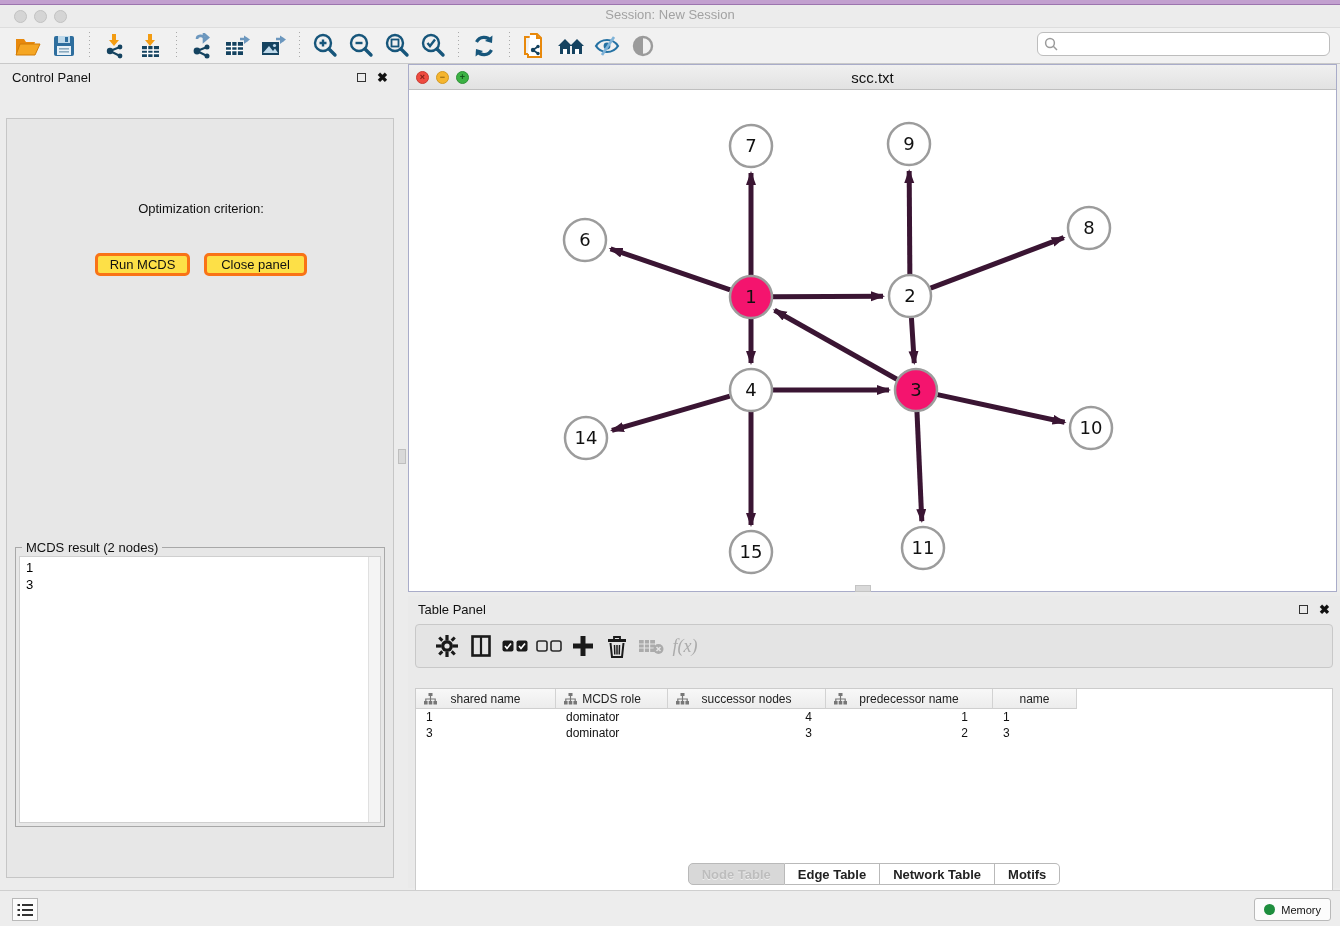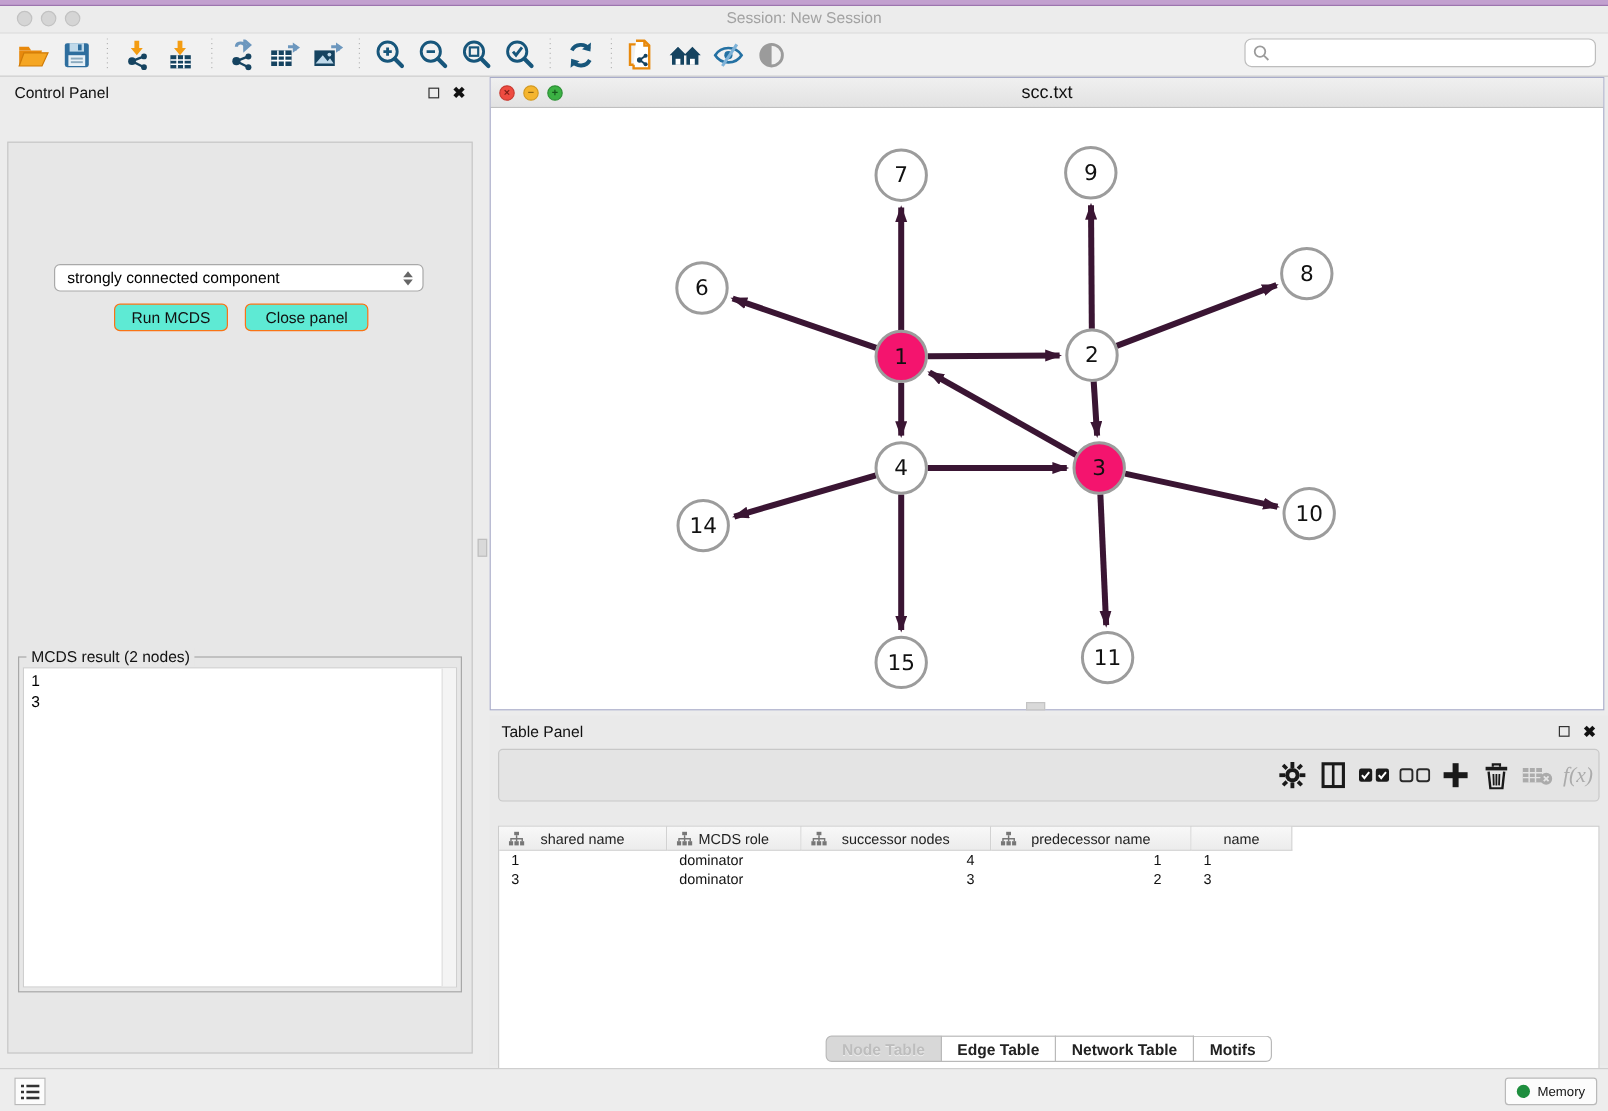--- a/index.html
+++ b/index.html
@@ -31,40 +31,40 @@
   .tab { height:21px; padding:0 14px; background:#FFF; border:1px solid #B3B3B3; border-left-width:0; font-size:13px; color:#111; display:flex; align-items:center; }
   .tab:first-child { border-left-width:1px; border-radius:5px 0 0 5px; }
   .tab:last-child { border-radius:0 5px 5px 0; }
   .tab.disabled-active { background:#DCDCDC; color:#CFCFCF; text-shadow:0 1px 0 #FFF; }
   .cp-body { position:absolute; left:6px; top:54px; width:388px; height:760px; background:#E7E7E7; border:1px solid #C6C6C6; }
   .opt-label { position:absolute; left:0; top:82px; width:388px; text-align:center; font-size:13px; color:#111; }
   .criterion { position:absolute; left:38px; top:101px; width:308px; height:23px; background:#FFF; border:1px solid #A9A9A9; border-radius:5px; font-size:13px; display:flex; align-items:center; padding-left:10px; }
   .stepper { position:absolute; right:6px; top:3px; width:12px; height:16px; display:flex; flex-direction:column; align-items:center; justify-content:center; gap:2px; }
   .tri-up { width:0; height:0; border-left:4px solid transparent; border-right:4px solid transparent; border-bottom:5px solid #666; }
   .tri-dn { width:0; height:0; border-left:4px solid transparent; border-right:4px solid transparent; border-top:5px solid #666; }
-  .cp-btn { position:absolute; height:23px; background:#5eead4; border:1px solid #f97316; border-radius:5px; font-size:13px; color:#111; display:flex; align-items:center; justify-content:center; }
+  .cp-btn { position:absolute; height:23px; background:#fde047; border:3px solid #f97316; border-radius:5px; font-size:13px; color:#111; display:flex; align-items:center; justify-content:center; }
   .mcds-group { position:absolute; left:8px; top:428px; width:370px; height:280px; border:1px solid #A8A8A8;padding-left:40px; }
   .mcds-legend { position:absolute; left:6px; top:-8px; background:#E7E7E7; padding:0 4px; font-size:13px; color:#111; }
   .mcds-text { position:absolute; left:3px; top:8px; right:3px; bottom:3px; background:#FFF; border:1px solid #CFCFCF; font-size:13px; padding:2px 0 0 6px; line-height:17px; }
   .mcds-scroll { position:absolute; right:0; top:0; width:12px; height:100%; background:#F4F4F4; border-left:1px solid #E0E0E0; }
   .v-splitter-handle { left:398px; top:449px; width:8px; height:15px; background:#D9D9D9; border:1px solid #BFBFBF; }
 
   
   .net-window { left:408px; top:64px; width:929px; height:528px; background:#FFF; border:1px solid #A9ACC9; }
   .net-titlebar { height:25px; background:linear-gradient(#F0F0F0,#E2E2E2); border-bottom:1px solid #BFBFBF; position:relative; display:flex; align-items:center; }
   .tl { width:13px; height:13px; border-radius:50%; display:flex; align-items:center; justify-content:center; font-size:9px; font-weight:bold; line-height:1; margin-left:7px; }
   .tl-red { background:#EE4B40; border:1px solid #C93A31; color:#7E1D15; }
   .tl-yellow { background:#F5B52E; border:1px solid #D39A22; color:#8E6511; }
   .tl-green { background:#3BB143; border:1px solid #2E9137; color:#14581B; }
   .net-title { position:absolute; left:0; width:100%; text-align:center; font-size:15px; color:#111; }
   .h-splitter-handle { left:855px; top:585px; width:16px; height:7px; background:#D9D9D9; border:1px solid #C4C4C4; }
 
   
   .table-panel { left:408px; top:596px; width:932px; height:292px; background:#EAEAEA; }
-  .tp-toolbar { position:absolute; left:7px; top:28px; width:918px; height:44px; background:#E4E4E4; border:1px solid #C8C8C8; border-radius:4px; display:flex; align-items:center; padding-left:14px;justify-content:flex-end; }
+  .tp-toolbar { position:absolute; left:7px; top:28px; width:918px; height:44px; background:#E4E4E4; border:1px solid #C8C8C8; border-radius:4px; display:flex; align-items:center; padding-left:14px; }
   .tp-ic { width:34px; height:30px; display:flex; align-items:center; justify-content:center; }
   .fx { font-family:"Liberation Serif", serif; font-style:italic; font-size:18px; color:#ABABAB; }
   .grid-table { position:absolute; left:7px; top:92px; width:918px; height:204px; background:#FFF; border:1px solid #CCC; }
   .gt-header { display:flex; height:20px; }
   .gt-hcell { background:linear-gradient(#F8F8F8,#ECECEC); border-right:1px solid #D2D2D2; border-bottom:1px solid #CFCFCF; display:flex; align-items:center; justify-content:center; gap:6px; font-size:12px; color:#222; position:relative; }
   .gt-hcell .hic { position:absolute; left:8px; top:4px; }
   .gt-row { display:flex; height:16px; font-size:12px; color:#111; }
   .gt-cell { display:flex; align-items:center; }
   .al { justify-content:flex-start; padding-left:10px; }
   .ar { justify-content:flex-end; padding-right:14px; }
@@ -236,27 +236,21 @@
 </div>
 
 <div class="abs control-panel">
   <div class="panel-head">
     <span>Control Panel</span>
     <span class="sp"></span>
     <span class="float-ic"></span>
     <span class="close-ic">✖</span>
   </div>
   <div class="cp-body">
-    <div class="criterion">
-      <span>strongly connected component</span>
-      <span class="stepper">
-          <span class="tri-up"></span>
-          <span class="tri-dn"></span>
-        </span>
-    </div>
+    <div class="opt-label">Optimization criterion:</div>
     <div class="cp-btn" style="left:88px; top:134px; width:95px;">Run MCDS</div>
     <div class="cp-btn" style="left:197px; top:134px; width:103px;">Close panel</div>
     <div class="mcds-group">
       <div class="mcds-legend">MCDS result (2 nodes)</div>
       <div class="mcds-text">
         <div>1</div>
         <div>3</div>
         <div class="mcds-scroll"></div>
       </div>
     </div>

